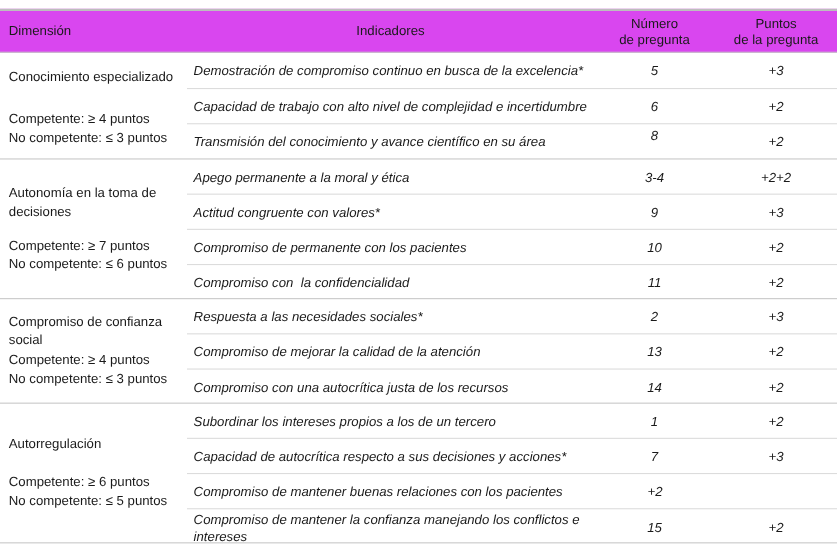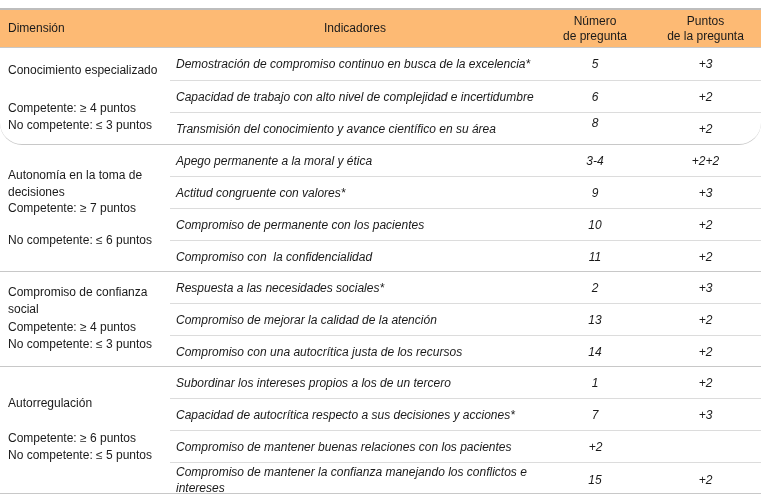--- a/index.html
+++ b/index.html
@@ -1,19 +1,19 @@
 <!DOCTYPE html>
 <html><head>
 <meta charset="utf-8">
 <style>
   html, body { margin:0; padding:0; background:#ffffff; }
   body { width:761px; height:496px; overflow:hidden; position:relative;
          font-family:"Liberation Sans", sans-serif; font-size:12px; color:#1a1a1a; }
   .table { position:absolute; left:0; top:8px; width:761px; }
-  .header { position:relative; height:37px; background:#fdba74;
+  .header { position:relative; height:37px; background:#d946ef;
             border-top:2px solid #bdbdbd; border-bottom:1px solid #c8c8c8; }
   .header .h { position:absolute; top:0; height:37px; display:flex; align-items:center;
                line-height:15px; }
   .h-dim { left:8px; }
   .h-ind { left:170px; width:370px; justify-content:center; }
   .h-num { left:540px; width:110px; justify-content:center; text-align:center; }
   .h-pts { left:650px; width:111px; justify-content:center; text-align:center; }
   .group { position:relative; border-bottom:1px solid #c8c8c8; }
   .dim { position:absolute; left:8px; top:0; width:162px; }
   .dim .dname { position:absolute; left:0; width:162px; line-height:17px; }
@@ -31,21 +31,21 @@
 <div class="table">
   <div class="header">
     <div class="h h-dim">Dimensión</div>
     <div class="h h-ind">Indicadores</div>
     <div class="h h-num" style="white-space:pre-line">Número
 de pregunta</div>
     <div class="h h-pts" style="white-space:pre-line">Puntos
 de la pregunta</div>
   </div>
 
-  <div class="group" style="height:96px;border-radius:22px;">
+  <div class="group" style="height:96px;">
     <div class="dim">
       <div class="dname" style="top:14px">Conocimiento especializado</div>
       <div class="crit" style="top:52px">Competente: ≥ 4 puntos</div>
       <div class="crit" style="top:69px">No competente: ≤ 3 puntos</div>
     </div>
     <div class="rows">
       <div class="row" style="height:32px">
         <div class="ind">Demostración de compromiso continuo en busca de la excelencia*</div>
         <div class="num">5</div>
         <div class="pts">+3</div>
@@ -59,21 +59,21 @@
         <div class="ind">Transmisión del conocimiento y avance científico en su área</div>
         <div class="num" style="position:relative;top:-6px">8</div>
         <div class="pts">+2</div>
       </div>
     </div>
   </div>
 
   <div class="group" style="height:126px;">
     <div class="dim">
       <div class="dname" style="top:22px">Autonomía en la toma de decisiones</div>
-      <div class="crit" style="top:55px">Competente: ≥ 7 puntos</div>
+      <div class="crit" style="top:70px">Competente: ≥ 7 puntos</div>
       <div class="crit" style="top:87px">No competente: ≤ 6 puntos</div>
     </div>
     <div class="rows">
       <div class="row" style="height:31px">
         <div class="ind">Apego permanente a la moral y ética</div>
         <div class="num">3-4</div>
         <div class="pts">+2+2</div>
       </div>
       <div class="row" style="height:31px">
         <div class="ind">Actitud congruente con valores*</div>

